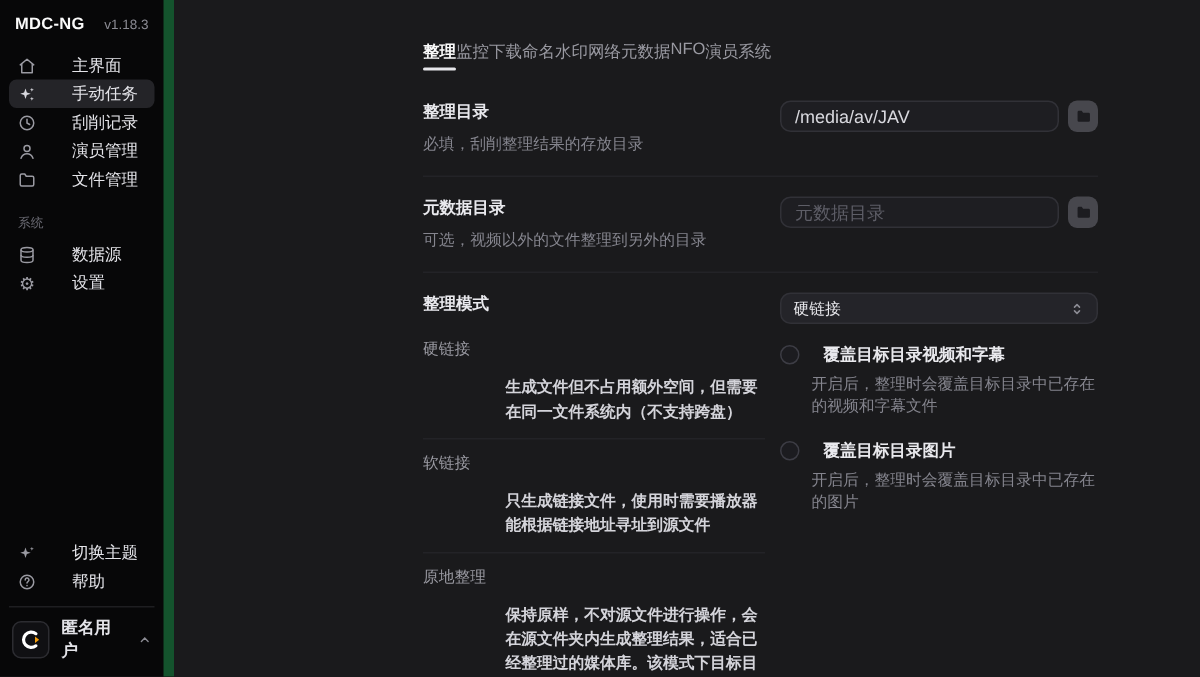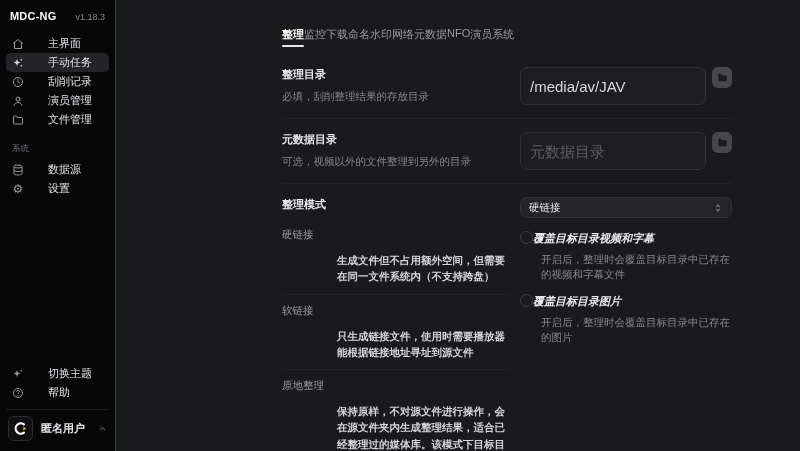--- a/index.html
+++ b/index.html
@@ -2,21 +2,21 @@
 <html><head>
 <meta charset="utf-8">
 <style>
   * { margin:0; padding:0; box-sizing:border-box; }
   html,body { width:800px; height:451px; overflow:hidden; background:#1a1a1c;
     font-family:"Liberation Sans", sans-serif; }
   svg { display:block; width:100%; height:100%; }
 
   
   .sidebar { position:absolute; left:0; top:0; bottom:0; width:116px;
-    background:#070708; border-right:1px solid #14532d;
+    background:#070708; border-right:7px solid #14532d;
     display:flex; flex-direction:column; padding:10px 6px 8px; }
   .sb-header { display:flex; justify-content:space-between; align-items:baseline;
     padding:0 4px 12px; }
   .app-name { font-size:11px; font-weight:bold; color:#fafafa; letter-spacing:.2px; }
   .version { font-size:9px; color:#8b8b93; }
   .nav-item { display:flex; align-items:center; gap:24px; height:19px;
     padding:0 6px; border-radius:5px; color:#e4e4e9; font-size:11px; cursor:pointer; }
   .nav-item.active { background:#242428; }
   .nav-icon { width:12px; height:12px; color:#9a9aa2; flex-shrink:0; }
   .nav-item.active .nav-icon { color:#d8d8de; }
@@ -40,45 +40,45 @@
     height:2px; background:#e6e6ea; border-radius:1px; }
 
   .content { margin:3px 0 0 166px; width:450px; }
   .frow { display:flex; gap:10px; padding:13px 0 13px; border-bottom:1px solid #232327; }
   .fleft { width:228px; flex-shrink:0; }
   .fright { flex:1; min-width:0; }
   .flabel { font-size:11px; font-weight:bold; color:#e9e9ed; margin-bottom:7px; }
   .fdesc { font-size:10.5px; color:#85858e; line-height:1.45; }
 
   .input-row { display:flex; gap:6px; align-items:flex-start; }
-  .text-input { flex:1; height:38px; background:#1e1e22; border:1px solid #313137;
-    border-radius:7px; padding:0 9px; font-size:15px; color:#d8d8de; width:100%;
+  .text-input { flex:1; height:21px; background:#1e1e22; border:1px solid #313137;
+    border-radius:7px; padding:0 9px; font-size:12px; color:#d8d8de; width:100%;
     font-family:"Liberation Sans", sans-serif; outline:none; }
   .text-input::placeholder { color:#5e5e67; }
   .folder-btn { width:20px; height:21px; background:#47474d; border:none; border-radius:6px;
     display:flex; align-items:center; justify-content:center; padding:4px 4.5px;
     color:#1c1c20; cursor:pointer; flex-shrink:0; }
 
   .select { display:flex; align-items:center; justify-content:space-between; height:21px;
     background:#242429; border:1px solid #313137; border-radius:7px; padding:0 8px;
     font-size:10.5px; color:#e9e9ed; cursor:pointer; }
   .updown { width:10px; height:10px; color:#8b8b93; }
 
   .def-row { display:flex; gap:10px; padding:9px 0; border-bottom:1px solid #232327;
     font-size:10.5px; }
   .def-row.last { border-bottom:none; }
   .def-term { width:45px; flex-shrink:0; color:#9a9aa2; }
   .def-text { color:#d4d4da; line-height:1.55; font-weight:bold;margin-top:24px; }
 
   .toggle-row { margin-top:13px; }
-  .toggle-head { display:flex; gap:0;font-style:italic; }
+  .toggle-head { display:flex; align-items:center; gap:16px; }
   .toggle-circle { width:13px; height:13px; border-radius:50%; border:1.5px solid #3d3d45;
     background:#1c1c20; flex-shrink:0; cursor:pointer; }
   .toggle-label { font-size:11px; font-weight:bold; color:#e9e9ed; }
-  .toggle-desc { font-size:10.5px; color:#85858e; margin:6px 0 0 21px; line-height:1.4; }
+  .toggle-desc { font-size:10.5px; color:#85858e; margin:6px 0 0 21px; line-height:1.4;font-family:Liberation Serif, serif; }
 </style>
 </head>
 <body>
 
 <div class="sidebar">
   <div class="sb-header">
     <span class="app-name">MDC-NG</span>
     <span class="version">v1.18.3</span>
   </div>
 

